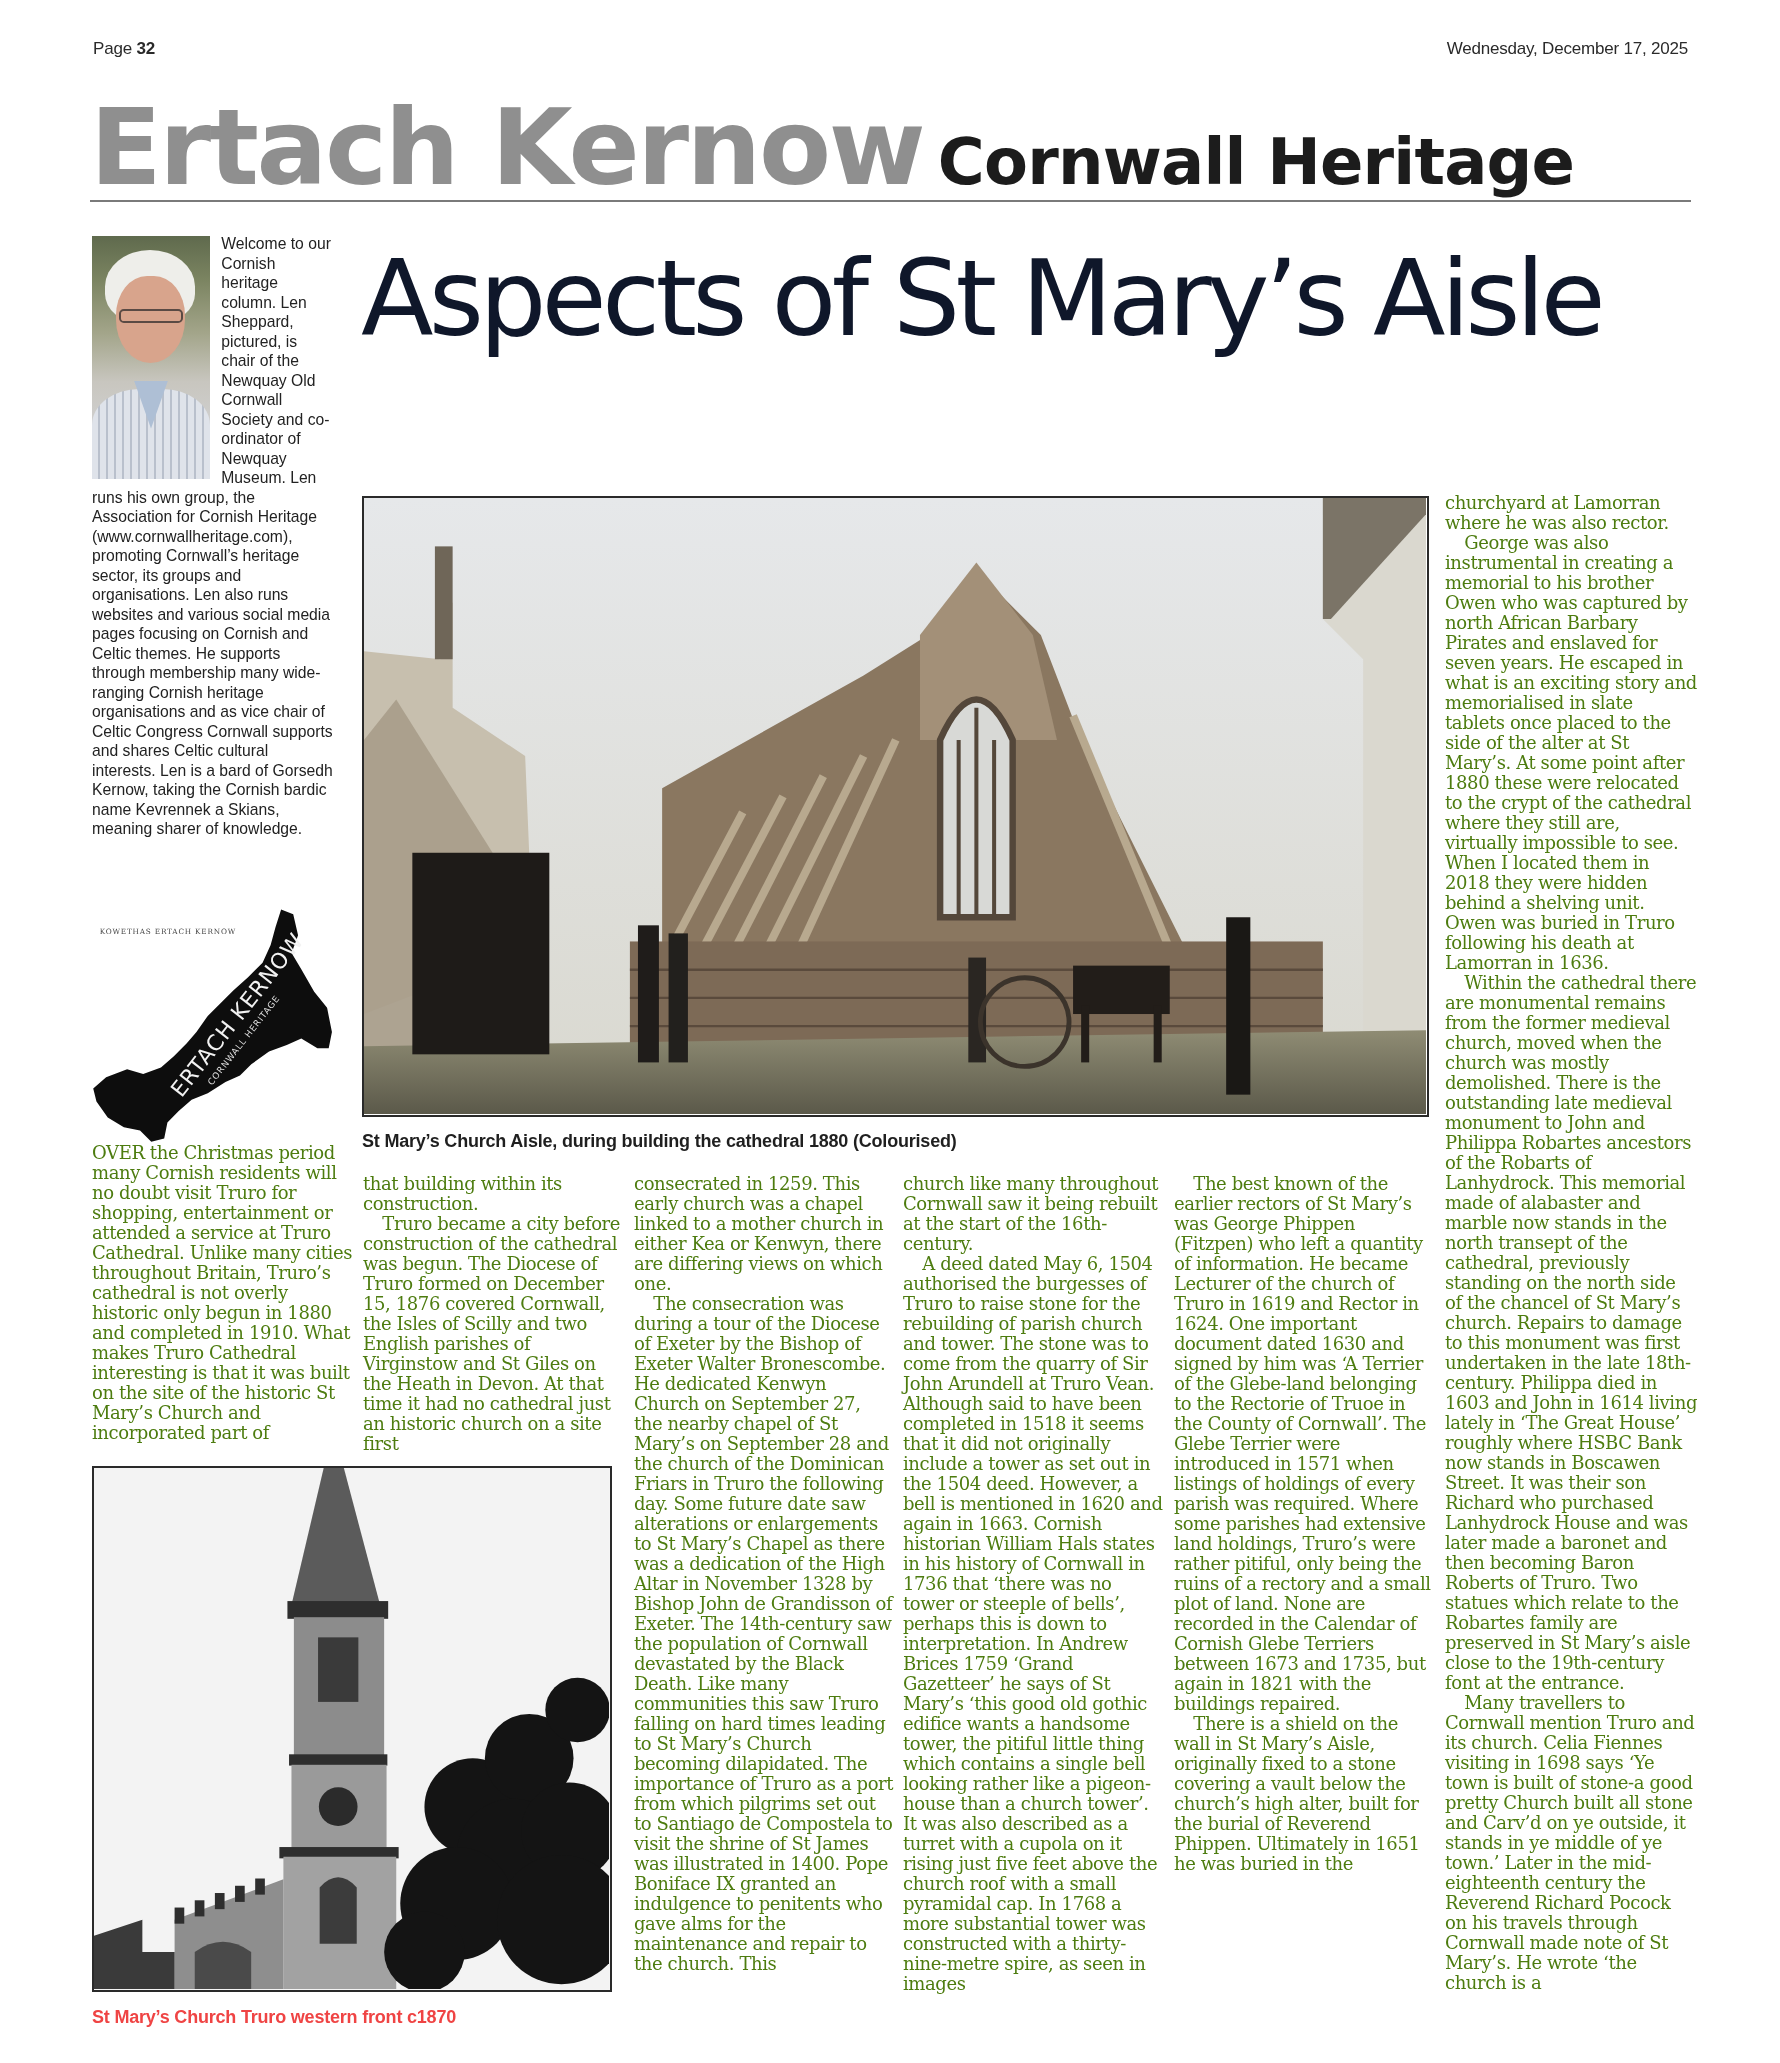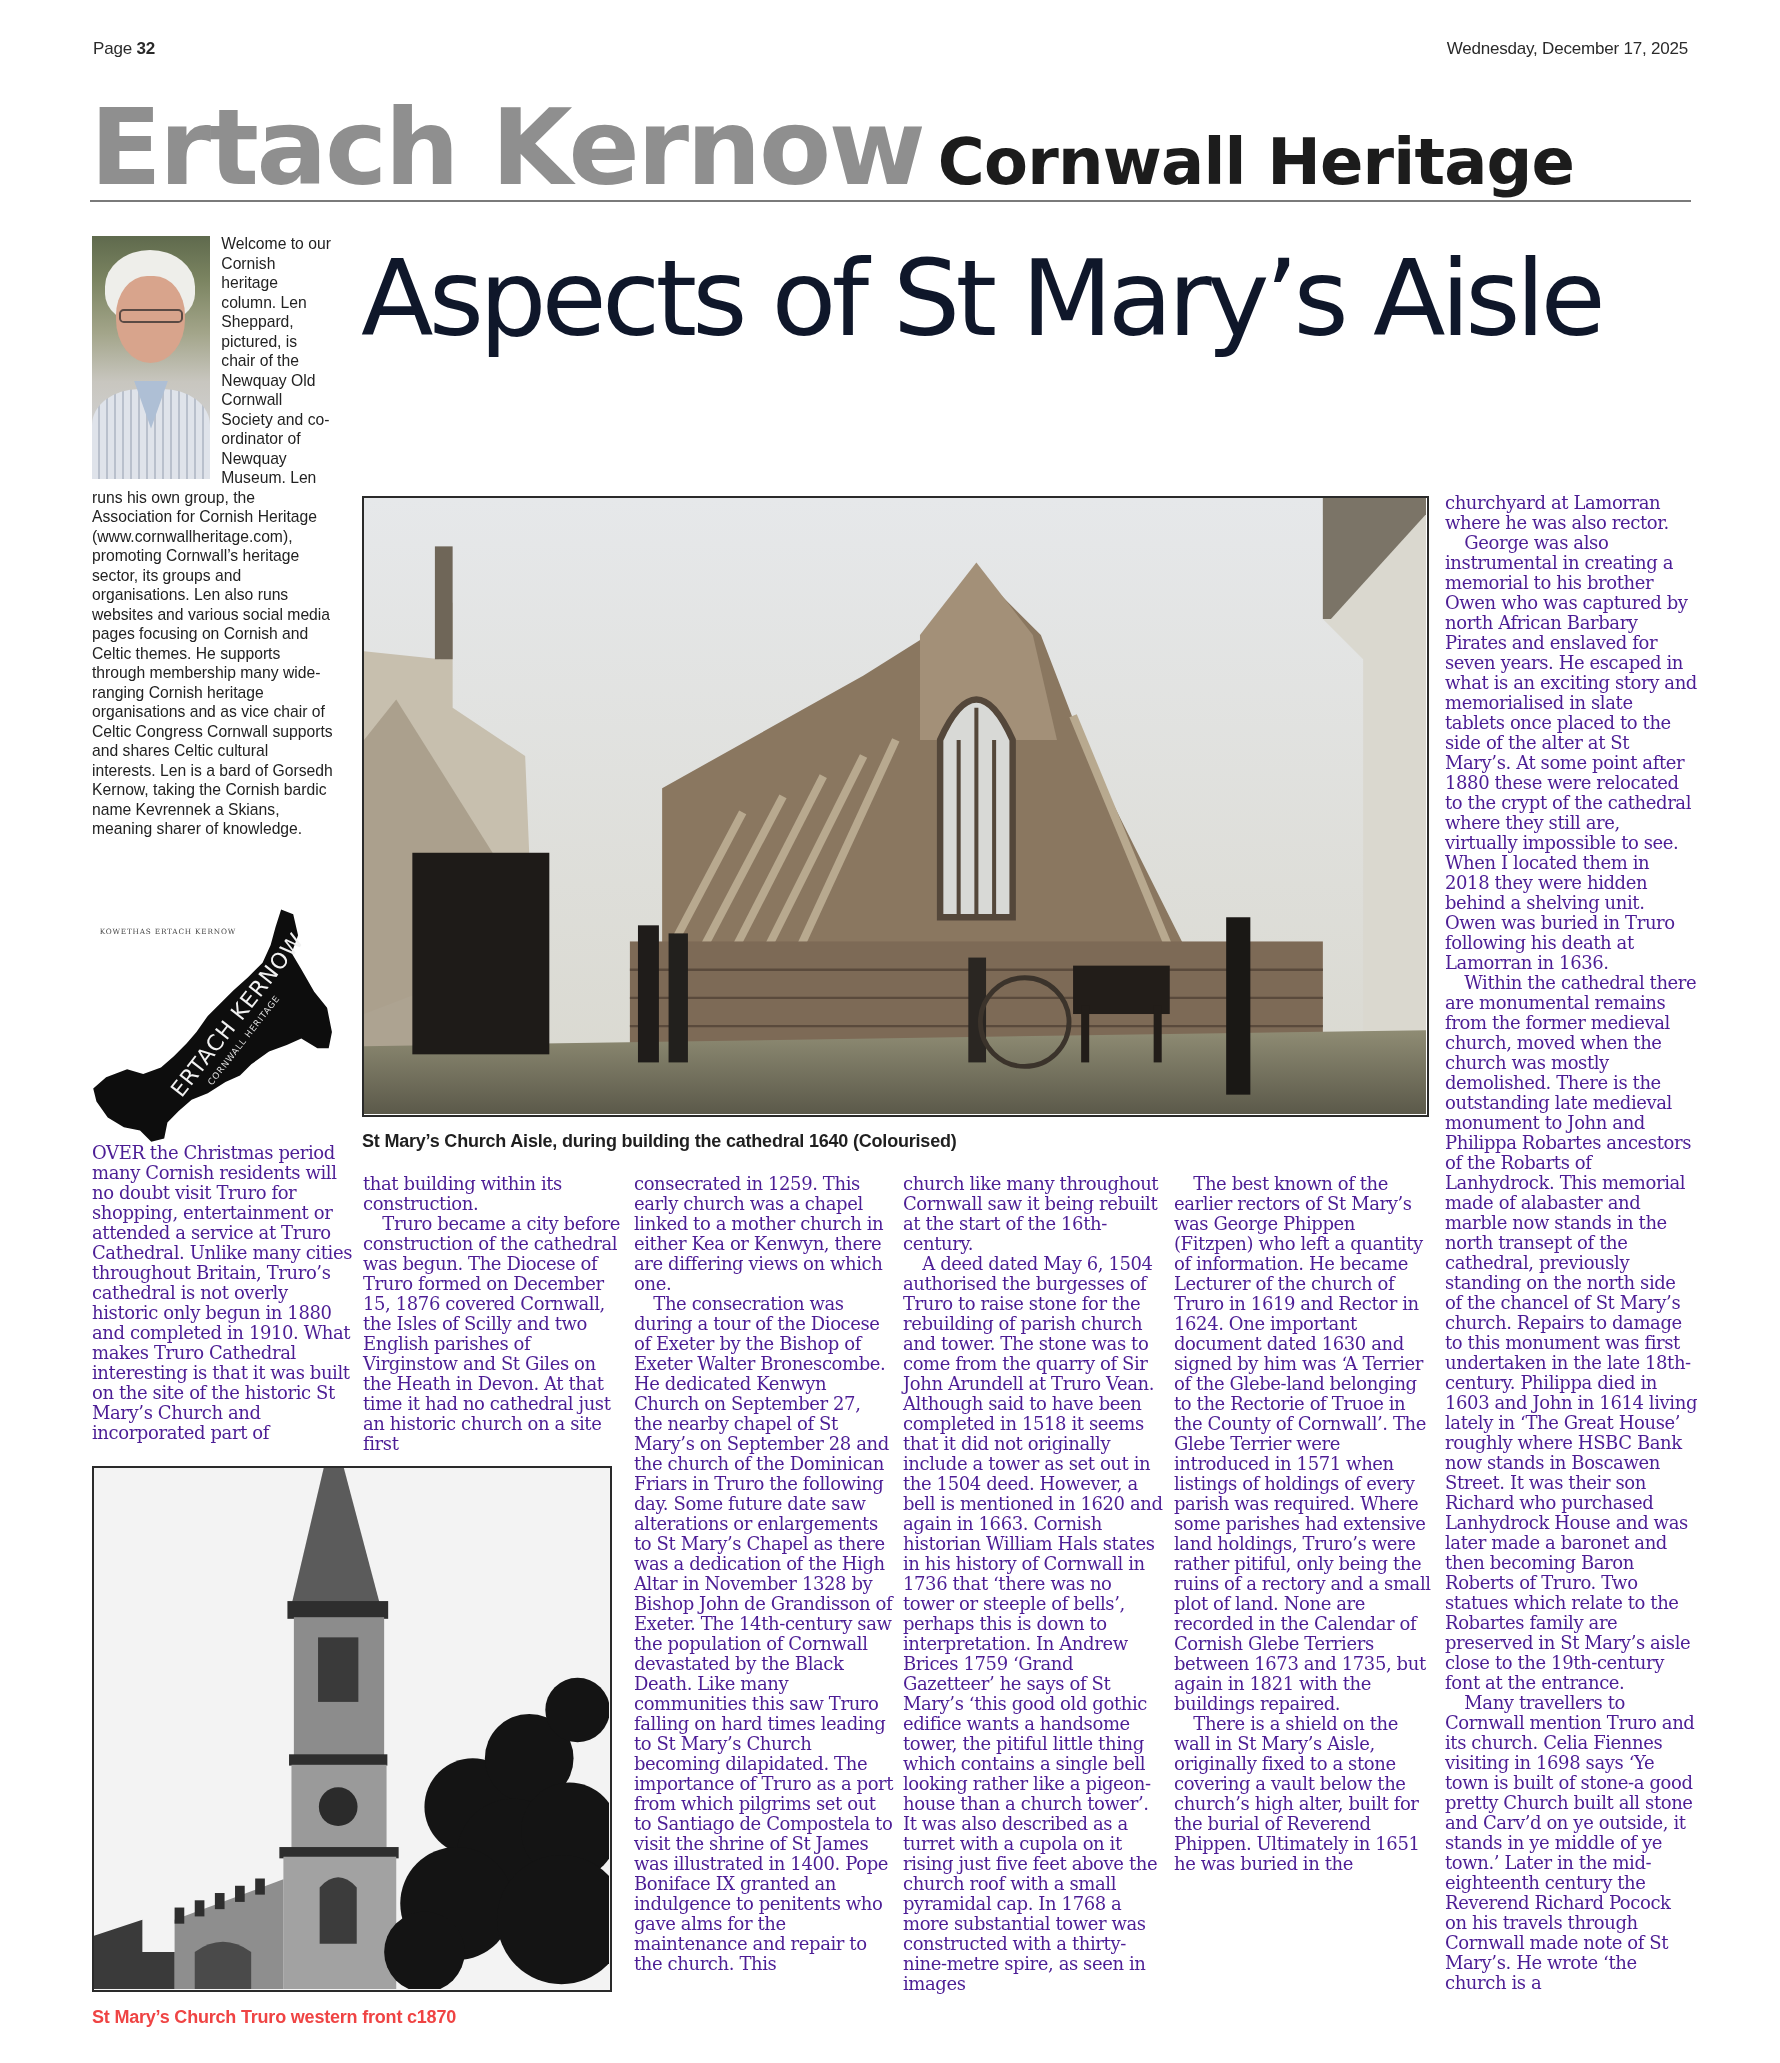--- a/index.html
+++ b/index.html
@@ -41,21 +41,21 @@
 
   
   .main-photo { position: absolute; left: 362px; top: 496px; width: 1067px; height: 621px; border: 2.4px solid #2a2a2a; overflow: hidden; }
   .main-caption { position: absolute; left: 362px; top: 1131px; font-size: 18px; font-weight: 700; color: #1f1f1f; letter-spacing: -0.2px; }
 
   
   .tower-photo { position: absolute; left: 92px; top: 1466px; width: 520px; height: 526px; border: 2.4px solid #2a2a2a; overflow: hidden; background: #f4f4f4; }
   .tower-caption { position: absolute; left: 92px; top: 2007px; font-size: 18px; font-weight: 700; color: #ef4444; letter-spacing: -0.2px; text-align: center; }
 
   
-  .col { position: absolute; font-family: "DejaVu Serif", serif; font-size: 18px; line-height: 20px; color: #4c1d95; letter-spacing: -0.4px; }
+  .col { position: absolute; font-family: "DejaVu Serif", serif; font-size: 18px; line-height: 20px; color: #4d7c0f; letter-spacing: -0.4px; }
   .col p { text-indent: 0; }
   .col p.ind { text-indent: 19.3px; }
   .col1 { left: 92px; top: 1143px; width: 260px; }
   .col2 { left: 363px; top: 1174px; width: 260px; }
   .col3 { left: 634px; top: 1174px; width: 260px; }
   .col4 { left: 903px; top: 1174px; width: 260px; }
   .col5 { left: 1174px; top: 1174px; width: 260px; }
   .col6 { left: 1445px; top: 493px; width: 252px; }
 </style>
 </head>
@@ -152,21 +152,21 @@
     <rect x="378" y="540" width="24" height="160" fill="#22201d"></rect>
     <rect x="750" y="570" width="22" height="130" fill="#2a2622"></rect>
     <rect x="1070" y="520" width="30" height="220" fill="#1a1815"></rect>
 
     <ellipse cx="820" cy="650" rx="55" ry="55" fill="none" stroke="#3b332b" stroke-width="6"></ellipse>
     <rect x="880" y="580" width="120" height="60" fill="#221d19"></rect>
     <rect x="890" y="630" width="10" height="70" fill="#221d19"></rect>
     <rect x="980" y="630" width="10" height="70" fill="#221d19"></rect>
   </svg>
 </div>
-<div class="main-caption sans">St Mary’s Church Aisle, during building the cathedral 1640 (Colourised)</div>
+<div class="main-caption sans">St Mary’s Church Aisle, during building the cathedral 1880 (Colourised)</div>
 
 <div class="tower-photo">
   <svg width="515" height="521" viewBox="0 0 639 646" preserveAspectRatio="none">
     <rect width="639" height="646" fill="#f3f3f3"></rect>
 
     <polygon points="285,0 310,0 355,170 245,170" fill="#5b5b5b"></polygon>
     <rect x="240" y="165" width="125" height="22" fill="#2e2e2e"></rect>
 
     <rect x="248" y="185" width="112" height="175" fill="#8c8c8c"></rect>
     <rect x="278" y="210" width="50" height="80" fill="#3a3a3a"></rect>

